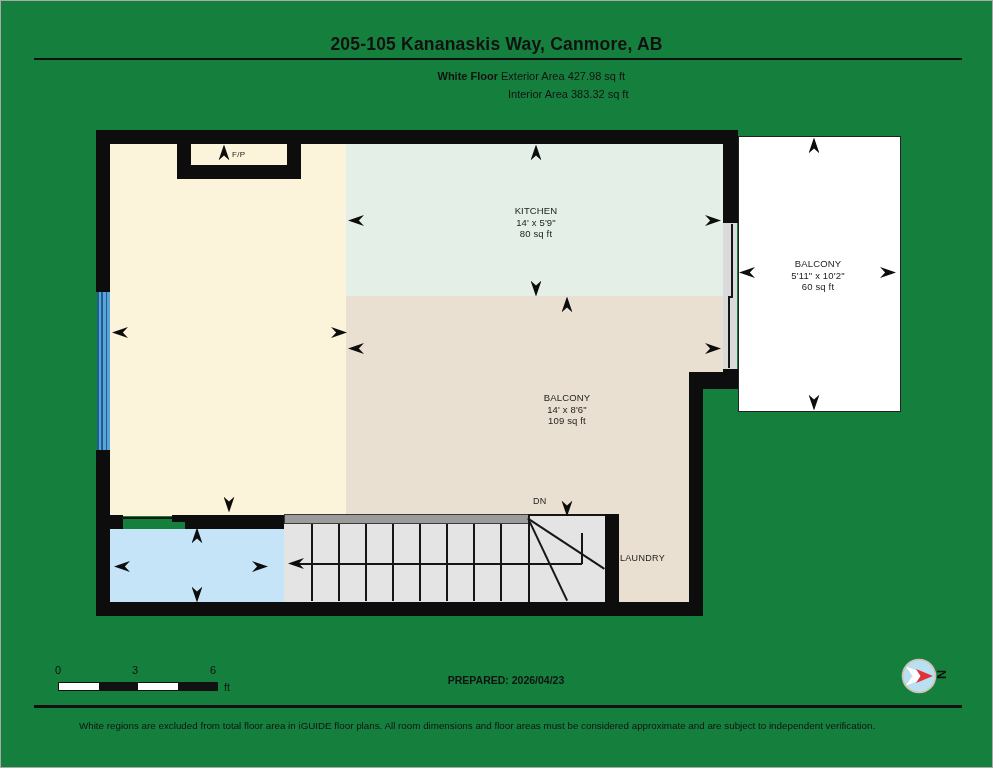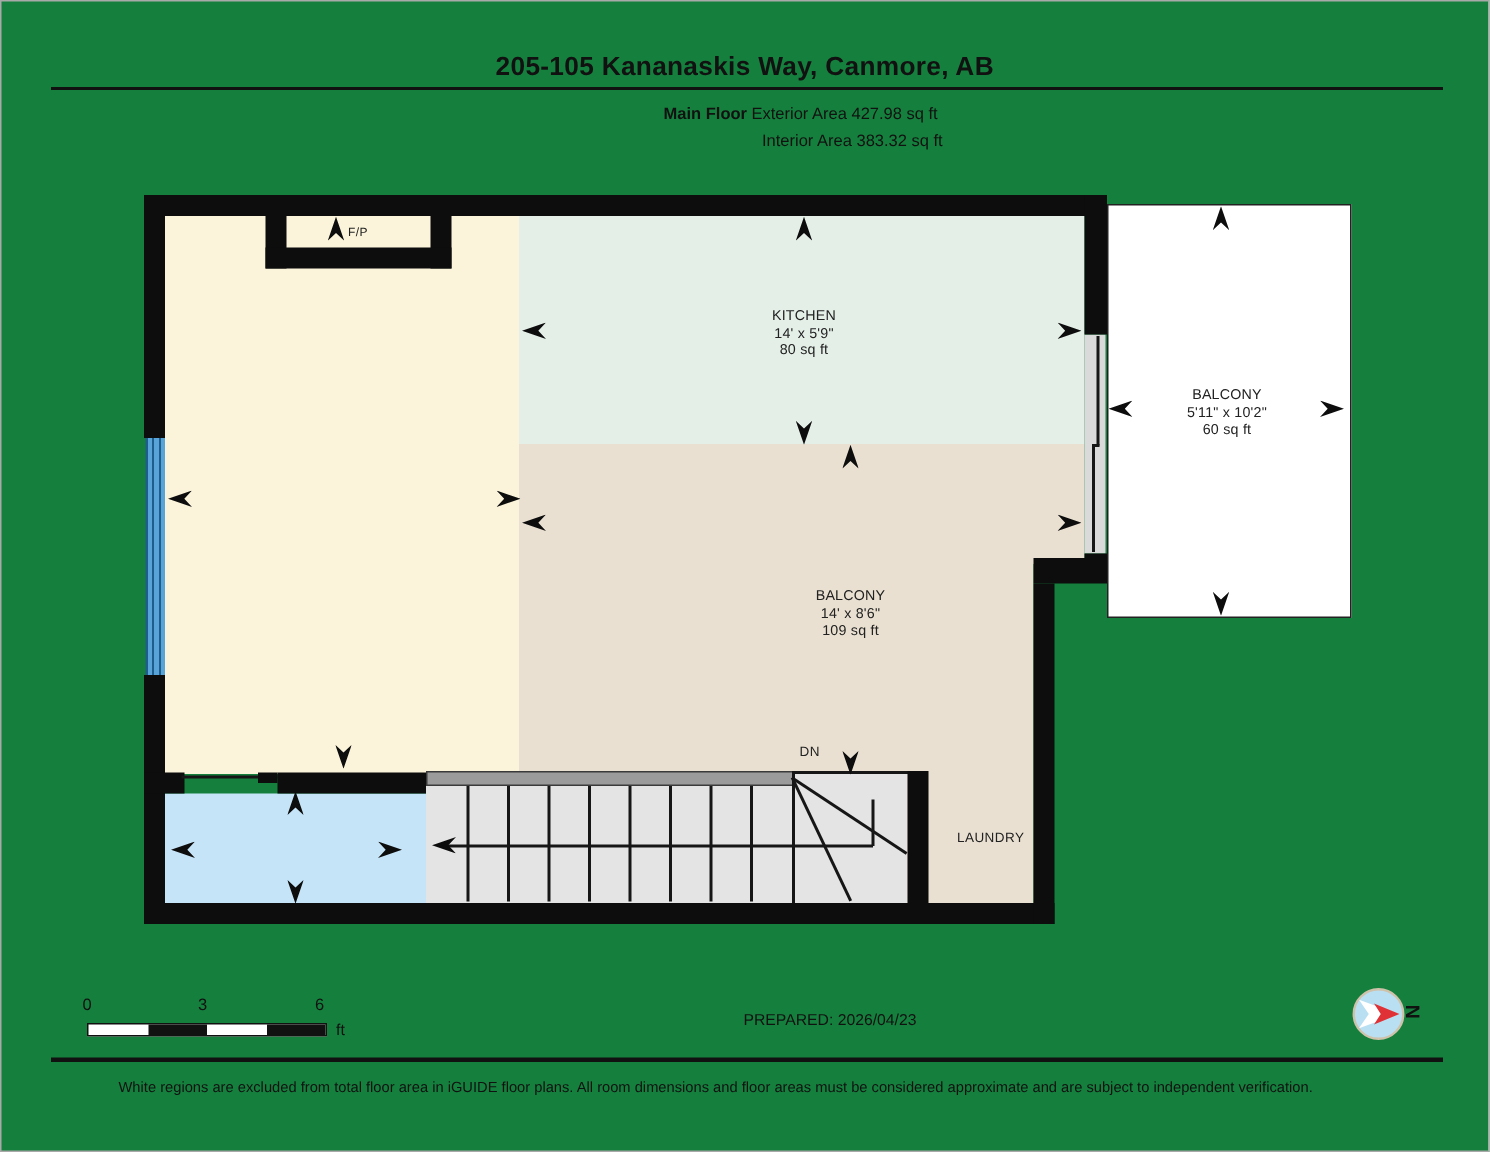--- a/index.html
+++ b/index.html
@@ -27,31 +27,31 @@
   .win-right{position:absolute;background:#dadada;}
   .balcony{position:absolute;background:#fff;border:1.6px solid #222;box-sizing:border-box;}
   .stair-floor{position:absolute;background:#e4e4e4;}
   .stair-bar{position:absolute;background:#9b9b9b;border:1px solid #3a3a3a;box-sizing:border-box;}
   
   .tick{position:absolute;width:22px;text-align:center;font-size:11px;}
   .sbar{position:absolute;border:1.2px solid #111;box-sizing:border-box;background:#fff;}
   .seg{position:absolute;top:0;height:100%;background:#111;}
   .ft-rule{position:absolute;left:33px;top:704px;width:928px;height:3.4px;background:#111;}
   .disclaimer{position:absolute;left:36px;top:719px;width:930px;font-size:9.8px;color:#111;margin-left:42px;}
-  .prepared{position:absolute;left:400px;top:673px;width:210px;text-align:right;font-size:10.5px;}
+  .prepared{position:absolute;left:400px;top:673px;width:210px;text-align:center;font-size:10.5px;font-weight:bold;}
   .north-n{position:absolute;left:936px;top:666px;font-size:13px;font-weight:700;transform:rotate(90deg);}
 </style>
 </head>
 <body>
 
 <div class="page">
 
   <div class="title">205-105 Kananaskis Way, Canmore, AB</div>
   <div class="title-rule"></div>
-  <div class="hdr-sm" style="left:380px;top:69px;width:117px;text-align:right;font-weight:700;">Main Floor</div>
+  <div class="hdr-sm" style="left:380px;top:69px;width:117px;text-align:right;font-weight:700;">White Floor</div>
   <div class="hdr-sm" style="left:500px;top:69px;">Exterior Area 427.98 sq ft</div>
   <div class="hdr-sm" style="left:507px;top:87px;">Interior Area 383.32 sq ft</div>
 
   <div class="abs" style="left:0;top:0;width:993px;height:768px;">
 
     <div class="fill" style="left:109px;top:143px;width:236px;height:372px;background:#fbf4da;"></div>
     <div class="fill" style="left:190px;top:143px;width:96px;height:22px;background:#fbf4da;"></div>
     <div class="fill" style="left:345px;top:143px;width:377px;height:152px;background:#e4efe8;"></div>
     <div class="fill" style="left:345px;top:295px;width:377px;height:80px;background:#e9e0d1;"></div>
     <div class="fill" style="left:345px;top:295px;width:343px;height:306px;background:#e9e0d1;"></div>
@@ -114,21 +114,21 @@
       <div>109 sq ft</div>
     </div>
     <div class="rlabel" style="left:747px;top:257px;">
       <div>BALCONY</div>
       <div>5'11" x 10'2"</div>
       <div>60 sq ft</div>
     </div>
 
     <div class="slabel" style="left:231px;top:149px;font-size:8px;">F/P</div>
     <div class="slabel" style="left:532px;top:495px;">DN</div>
-    <div class="slabel" style="left:637px;top:552px;">LAUNDRY</div>
+    <div class="slabel" style="left:619px;top:552px;">LAUNDRY</div>
 
     <i class="arr" style="left:111px;top:326px;"></i>
     <i class="arr right" style="left:330px;top:326px;"></i>
     <i class="arr up" style="left:215px;top:146px;"></i>
     <i class="arr down" style="left:220px;top:498px;"></i>
 
     <i class="arr up" style="left:527px;top:146px;"></i>
     <i class="arr down" style="left:527px;top:282px;"></i>
     <i class="arr" style="left:347px;top:214px;"></i>
     <i class="arr right" style="left:704px;top:214px;"></i>

